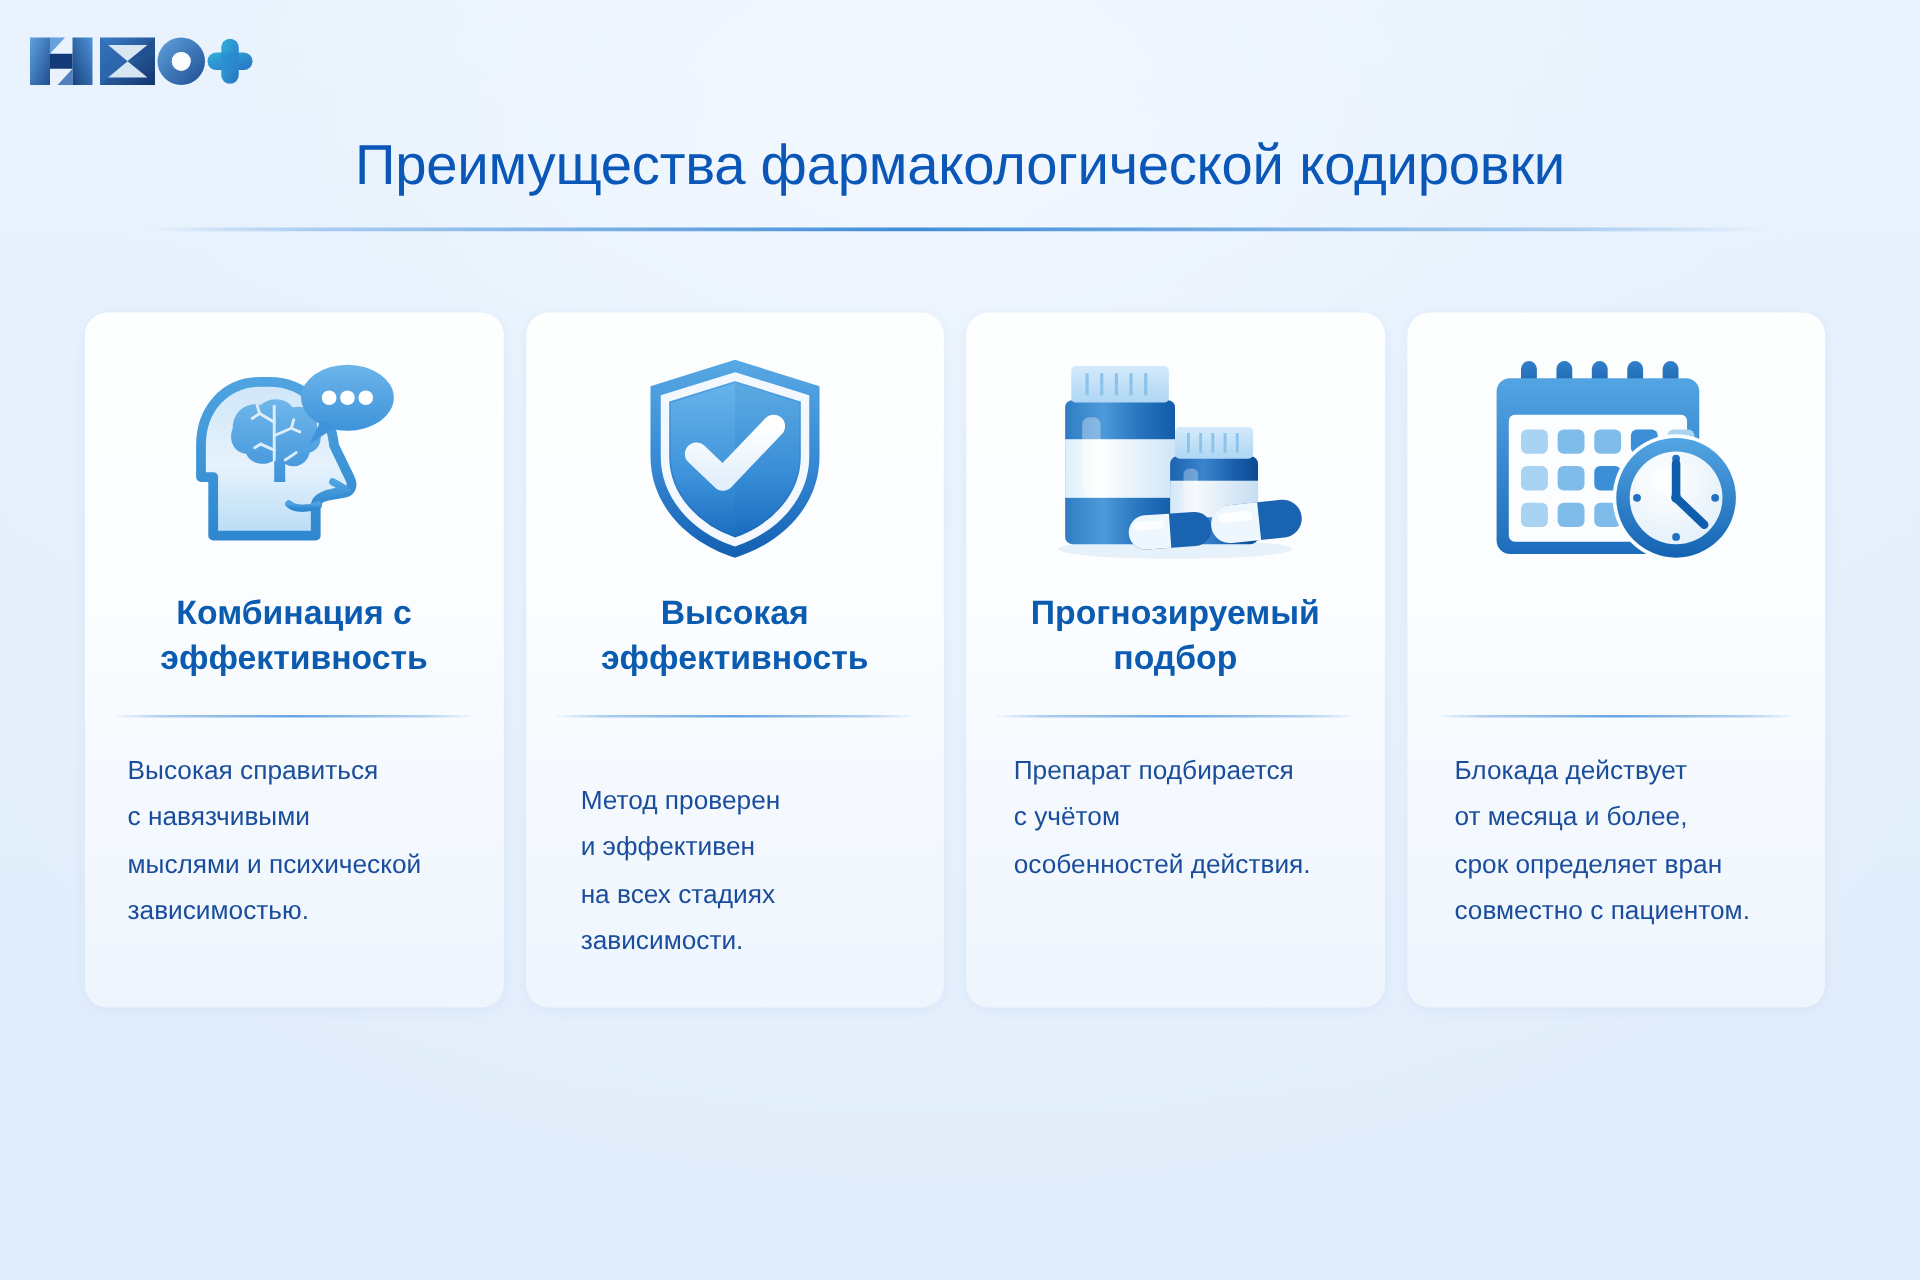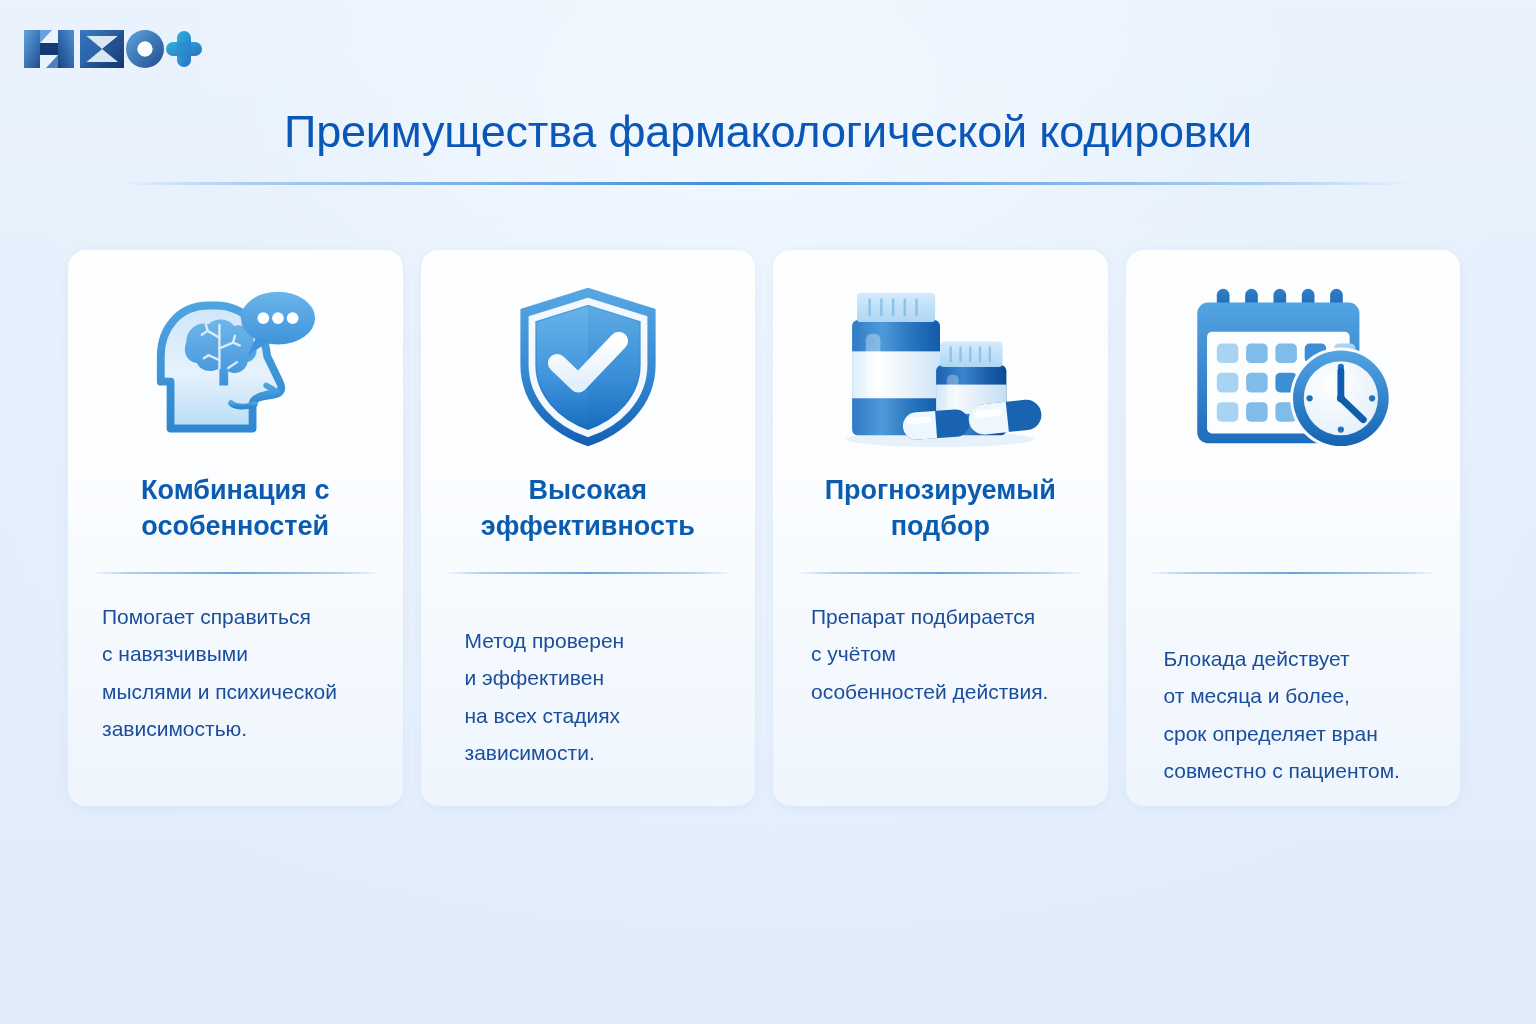--- a/index.html
+++ b/index.html
@@ -131,21 +131,21 @@
     text-align: left;
     font-size: 21px;
     line-height: 1.78;
     color: #1a4d9c;
     white-space: pre-line;
   }
 
   
   .card:nth-child(2) .card-body { left: 44px; margin-top: 24px; }
   .card:nth-child(3) .card-body { left: 38px; }
-  .card:nth-child(4) .card-body { left: 38px; margin-top: 42px; }
+  .card:nth-child(4) .card-body { left: 38px; }
 </style>
 </head>
 <body>
 
 <div class="bg-wash"></div>
 
 <div class="logo">
   <svg viewBox="0 0 186 54" width="186" height="54" aria-label="НЕО+">
     <defs>
       <linearGradient id="lgA" x1="0" y1="0" x2="1" y2="1">
@@ -250,23 +250,23 @@
         </g>
 
         <ellipse cx="134" cy="35" rx="38" ry="27" fill="url(#bubbleG)"></ellipse>
         <path d="M112 54 L103 73 L126 58 Z" fill="#3e93da"></path>
         <circle cx="119" cy="35" r="6" fill="#ffffff"></circle>
         <circle cx="134" cy="35" r="6" fill="#ffffff"></circle>
         <circle cx="149" cy="35" r="6" fill="#ffffff"></circle>
       </svg>
     </div>
     <div class="card-title">Комбинация
-с особенностей</div>
+с эффективность</div>
     <div class="card-rule"></div>
-    <div class="card-body">Помогает справиться
+    <div class="card-body">Высокая справиться
 с навязчивыми
 мыслями и психической
 зависимостью.</div>
   </div>
 
   <div class="card">
     <div class="card-icon">
       <svg viewBox="0 0 160 176" width="158" height="170">
         <defs>
           <linearGradient id="shOuter" x1="0" y1="0" x2="0" y2="1">

